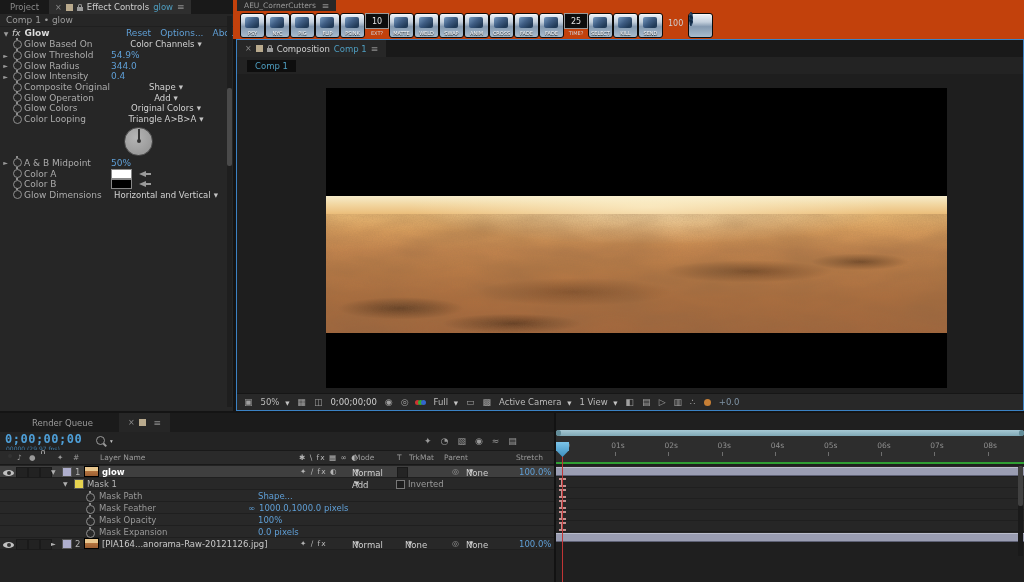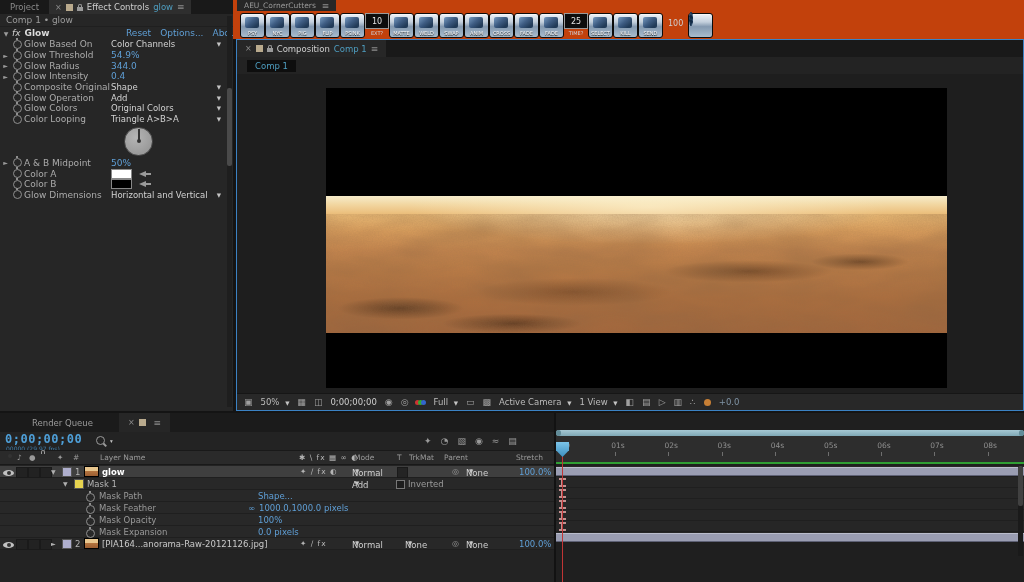--- a/index.html
+++ b/index.html
@@ -24,21 +24,21 @@
   .fx-name{font-weight:bold;color:#dcdcdc}
   .ec-links{position:absolute;left:126px;display:flex;gap:9px;color:#5f9fd6}
   .ec-rows{position:absolute;left:0;top:39px;width:226px}
   .ec-row{height:10.7px;display:flex;align-items:center;position:relative}
   .ec-row .exp{width:11px;text-align:center;font-size:6px;color:#9a9a9a;flex:none}
   .swxc{width:13px;flex:none;display:flex;justify-content:center}
   .sw{width:7px;height:7px;border:1px solid #8f8f8f;border-radius:50%;position:relative}
   .sw::before{content:"";position:absolute;top:-3px;left:1.5px;width:2px;height:2px;background:#8f8f8f}
   .ec-lbl{width:87px;flex:none;color:#ababab;white-space:nowrap;overflow:hidden}
   .valzone{flex:1;display:flex;align-items:center;min-width:0}
-  .dd{display:flex;align-items:center;justify-content:space-between;width:100%;padding-right:5px;color:#d2d2d2;font-size:8.5px;white-space:nowrap}
+  .dd{display:flex;align-items:center;justify-content:center;width:100%;padding-right:5px;color:#d2d2d2;font-size:8.5px;white-space:nowrap}
   .dda{font-size:5.5px;color:#c4c4c4;margin-left:3px}
   .num{color:#5f9fd6}
   .swatch{width:19px;height:8px;border:1px solid #888;margin-right:7px}
   .dropper{width:0;height:0;border-top:3px solid transparent;border-bottom:3px solid transparent;border-right:7px solid #9a9a9a}
   .dropper2{width:5px;height:2px;background:#9a9a9a}
   .dial-block{height:33px;position:relative}
   .dial{position:absolute;left:124px;top:2px;width:27px;height:27px;border-radius:50%;background:radial-gradient(circle at 40% 35%,#b5b5b5,#8f8f8f);border:1px solid #4a4a4a}
   .dial-line{position:absolute;left:50%;top:1px;width:2px;height:12px;background:#333;transform:translateX(-50%)}
   .dial-dot{position:absolute;left:50%;top:50%;width:4px;height:4px;border-radius:50%;background:#333;transform:translate(-50%,-50%)}
   .ec-sb{position:absolute;right:1px;top:16px;width:5px;bottom:4px;background:#1e1e1e}

